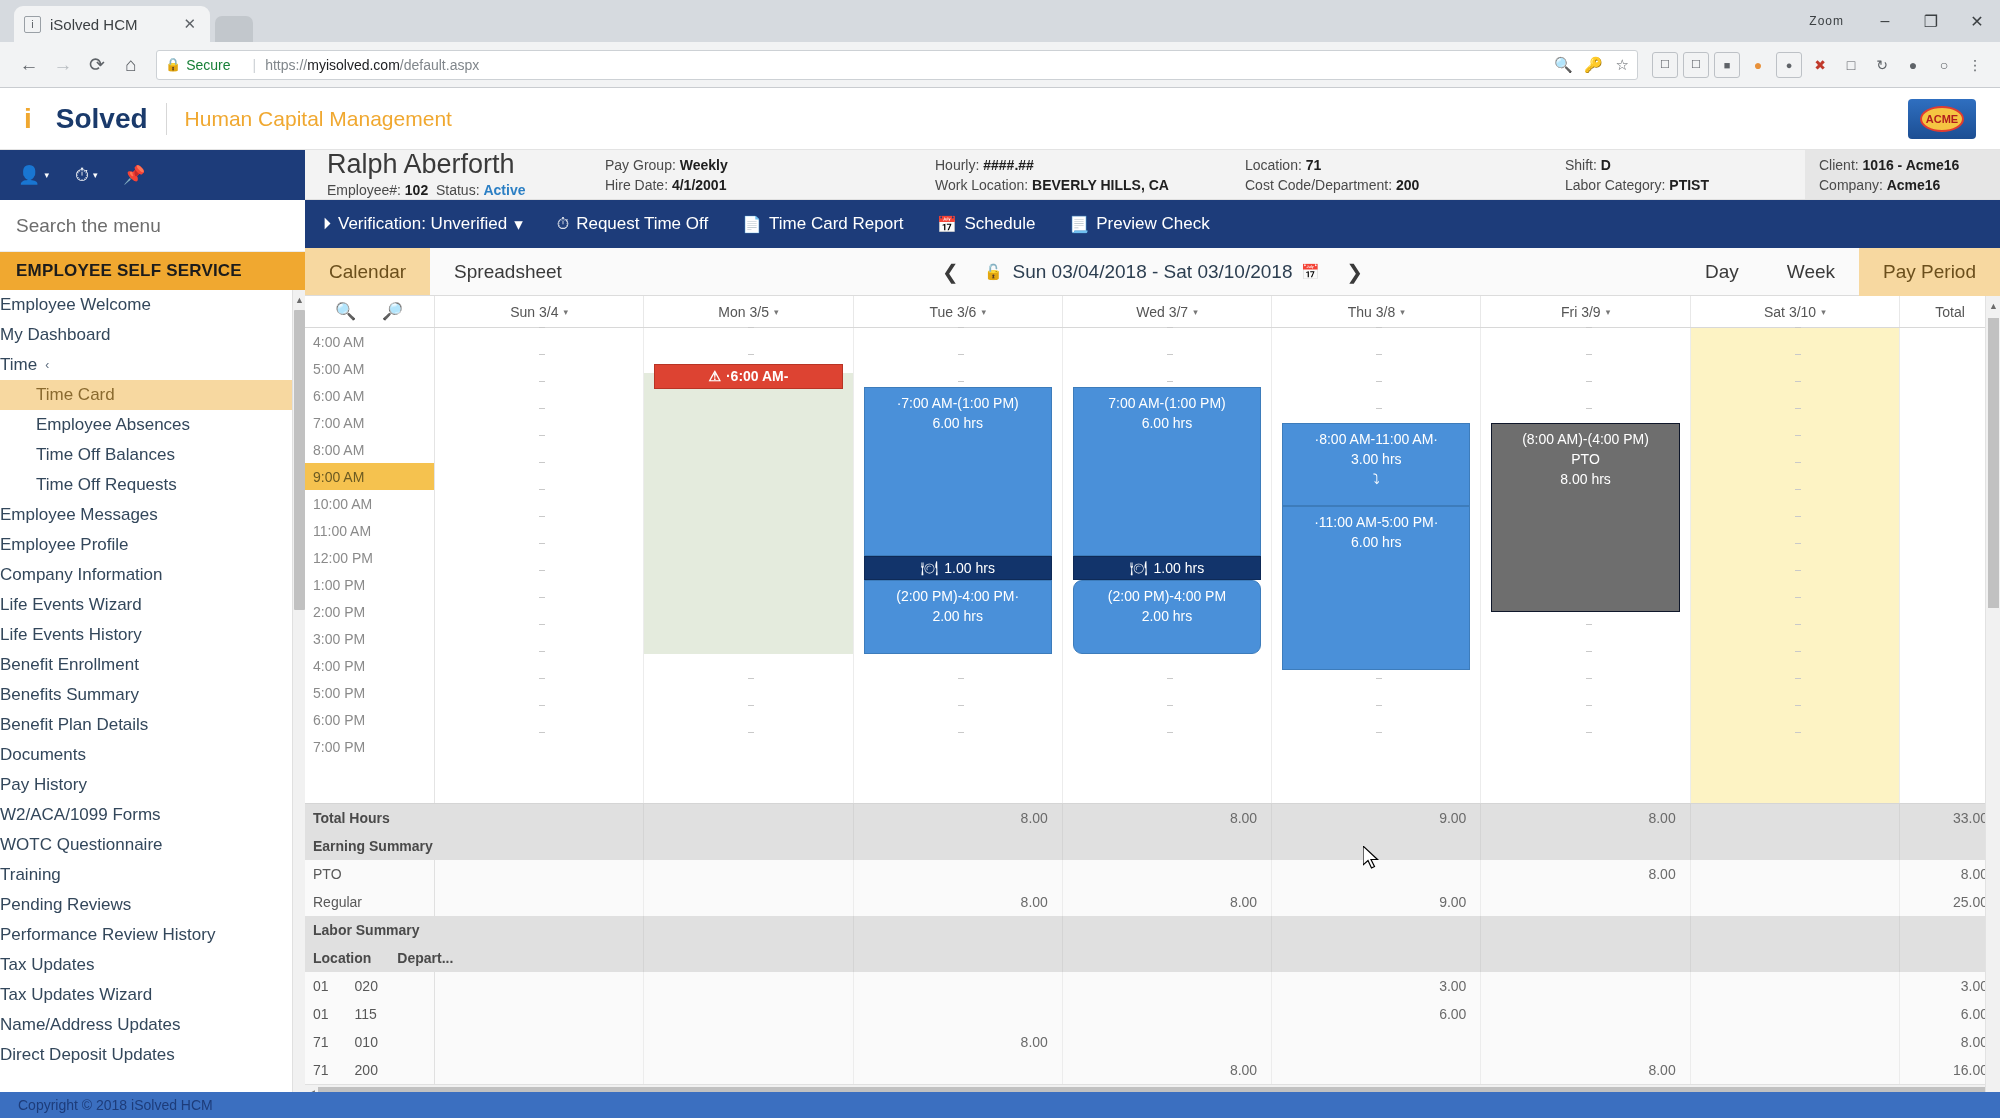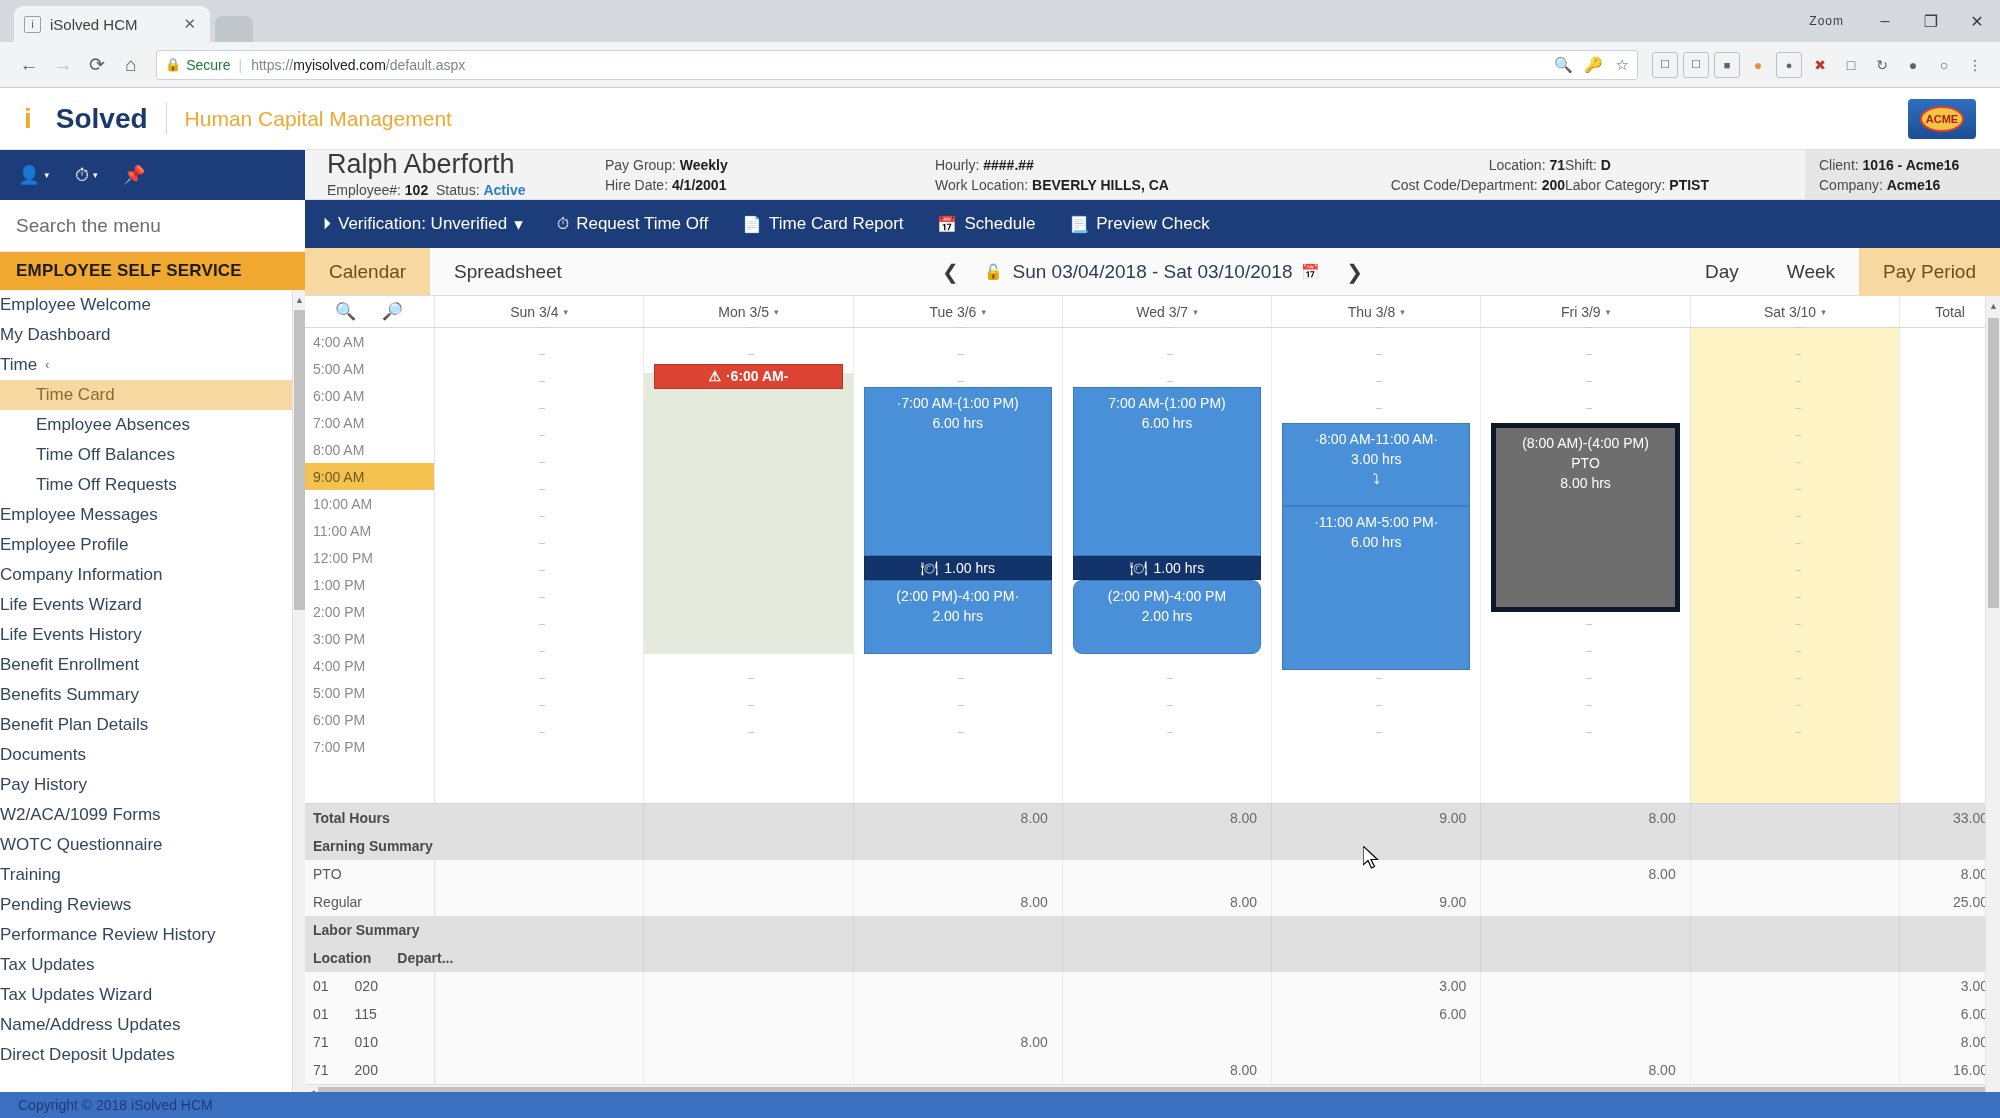--- a/index.html
+++ b/index.html
@@ -56,21 +56,21 @@
     font-size: 19px; color: #5f6368; flex: 0 0 auto;
   }
   .nav-btn.dim { color: #b9bdc1; }
   #omnibox {
     flex: 1; height: 30px; background: #fff;
     border: 1px solid #cdd1d5; border-radius: 3px;
     display: flex; align-items: center; padding: 0 8px;
     margin: 0 8px; font-size: 14px;
   }
   #lock-icon { color: #188038; font-size: 13px; margin-right: 5px; }
-  #secure-text { color: #188038; font-size: 14px; margin-right: 8px; }
+  #secure-text { color: #188038; font-size: 14px; margin-right: 22px; }
   #omni-sep { color: #cdd1d5; margin-right: 9px; }
   .url-dim { color: #80868b; }
   .url-strong { color: #202124; }
   #omnibox-right { margin-left: auto; display: flex; align-items: center; gap: 12px; }
   .omni-ic { font-size: 15px; color: #5f6368; }
   #ext-icons { display: flex; align-items: center; gap: 5px; padding-left: 6px;}
   .ext-ic {
     width: 26px; height: 26px; display:flex; align-items:center;
     justify-content:center; font-size: 14px; color: #5f6368;
   }
@@ -155,21 +155,21 @@
   #emp-name {
     font-size: 27px; color: #3a3a3a; padding: 0 14px 0 22px;
     display: flex; align-items: center; white-space: nowrap;
   }
   .emp-col { display: flex; flex-direction: column; justify-content: center; }
   .emp-line { font-size: 14px; color: #4a4a4a; line-height: 20px; white-space: nowrap; }
   .emp-line b { color: #202020; }
   .emp-line .active-status { color: #2b7fc4; font-weight: bold; }
   #emp-col-1 { width: 330px; }
   #emp-col-2 { width: 310px; }
-  #emp-col-3 { width: 320px; text-align: right; }
+  #emp-col-3 { width: 320px; }
   #emp-col-4 { width: 240px; }
   #emp-col-client {
     width: 200px; background: #e6e6e6; padding-left: 14px;
     justify-content: center;
   }
 
   #action-bar {
     height: 48px; background: #1d3c7a; display: flex; align-items: center;
     padding-left: 18px; gap: 34px;
   }
@@ -245,21 +245,21 @@
   .day-col.weekend-sat { background: #fdf3c4; }
   .tick {
     position: absolute; left: 50%; width: 6px; height: 1px; background: #c9c9c9;
   }
   .ev {
     position: absolute; left: 10px; right: 10px;
     color: #fff; font-size: 14px; text-align: center;
     padding-top: 5px; overflow: hidden;
   }
   .ev-blue { background: #4a90d9; border: 1px solid #3d7cbb; }
-  .ev-dark { background: #6e6e6e; border: 5px solid #0f172a; }
+  .ev-dark { background: #6e6e6e; border: 1px solid #0f172a; }
   .ev-lunch {
     background: #12346b; border: 1px solid #0e2a57;
     display: flex; align-items: center; justify-content: center; gap: 6px;
     padding-top: 0; font-size: 14px;
   }
   .ev-red {
     background: #dd4332; border: 1px solid #b83425;
     display: flex; align-items: center; justify-content: center; gap: 5px;
     padding-top: 0; font-size: 14px; font-weight: bold;
   }

